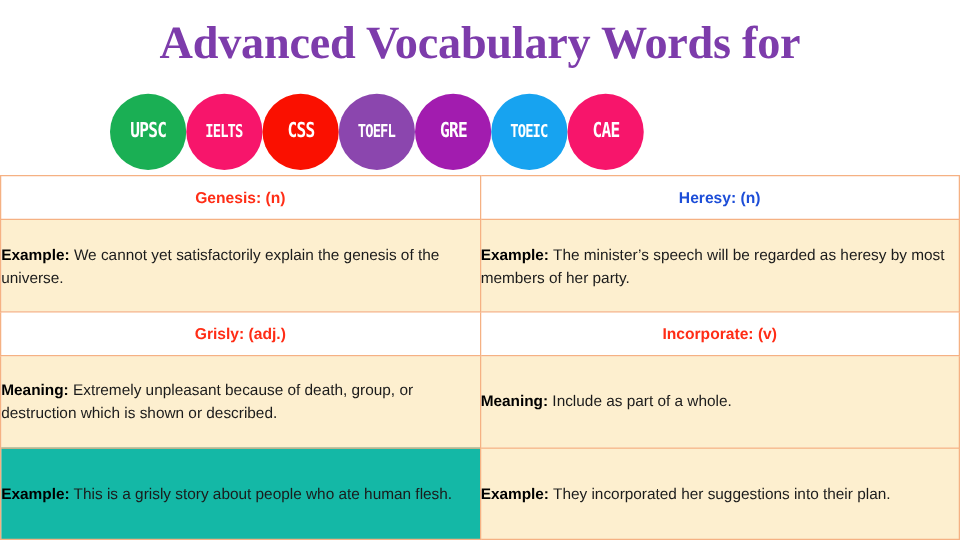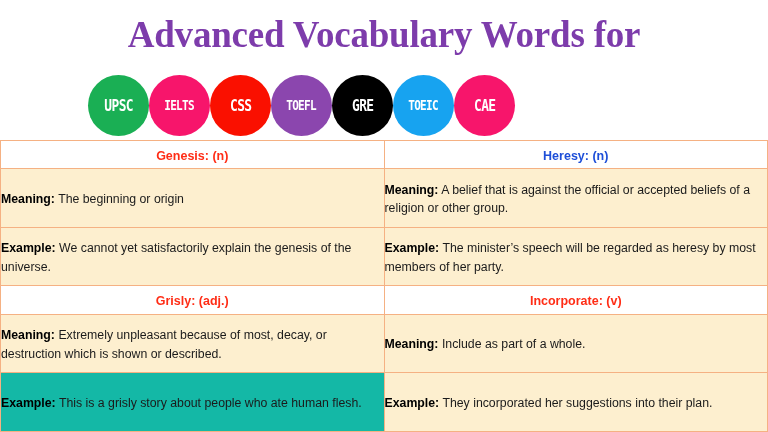--- a/index.html
+++ b/index.html
@@ -149,21 +149,21 @@
       </div>
 
       <div class="badge" style="background: rgb(250, 16, 0);">
         <span class="badge-label">CSS</span>
       </div>
 
       <div class="badge" style="background: rgb(139, 70, 174);">
         <span class="badge-label long">TOEFL</span>
       </div>
 
-      <div class="badge" style="background: #000000;">
+      <div class="badge" style="background: #a21caf;">
         <span class="badge-label">GRE</span>
       </div>
 
       <div class="badge" style="background: rgb(23, 163, 240);">
         <span class="badge-label long">TOEIC</span>
       </div>
 
       <div class="badge" style="background: rgb(247, 21, 107);">
         <span class="badge-label">CAE</span>
       </div>
@@ -176,28 +176,20 @@
 
       <tr>
         <td class="word-header" style="border-color: rgb(245, 177, 131);">
           <span class="word-title" style="color: rgb(255, 45, 22);">Genesis: (n)</span>
         </td>
         <td class="word-header" style="border-color: rgb(245, 177, 131);">
           <span class="word-title" style="color: #1d4ed8;">Heresy: (n)</span>
         </td>
       </tr>
 
-      <tr>
-        <td class="body-cell" style="background: rgb(253, 239, 207); border-color: rgb(245, 177, 131);">
-          <span class="cell-text"><span class="lbl">Meaning:</span> <span>The beginning or origin</span></span>
-        </td>
-        <td class="body-cell" style="background: rgb(253, 239, 207); border-color: rgb(245, 177, 131);">
-          <span class="cell-text"><span class="lbl">Meaning:</span> <span>A belief that is against the official or accepted beliefs of a religion or other group.</span></span>
-        </td>
-      </tr>
 
       <tr>
         <td class="body-cell" style="background: rgb(253, 239, 207); border-color: rgb(245, 177, 131);">
           <span class="cell-text"><span class="lbl">Example:</span> <span> We cannot yet satisfactorily explain the genesis of the universe.</span></span>
         </td>
         <td class="body-cell" style="background: rgb(253, 239, 207); border-color: rgb(245, 177, 131);">
           <span class="cell-text"><span class="lbl">Example:</span> <span>The minister’s speech will be regarded as heresy by most members of her party.</span></span>
         </td>
       </tr>
 
@@ -205,21 +197,21 @@
         <td class="word-header" style="border-color: rgb(245, 177, 131);">
           <span class="word-title" style="color: rgb(255, 45, 22);">Grisly: (adj.)</span>
         </td>
         <td class="word-header" style="border-color: rgb(245, 177, 131);">
           <span class="word-title" style="color: rgb(255, 45, 22);">Incorporate: (v)</span>
         </td>
       </tr>
 
       <tr>
         <td class="body-cell" style="background: rgb(253, 239, 207); border-color: rgb(245, 177, 131);">
-          <span class="cell-text"><span class="lbl">Meaning:</span> <span>Extremely unpleasant because of most, decay, or destruction which is shown or described.</span></span>
+          <span class="cell-text"><span class="lbl">Meaning:</span> <span>Extremely unpleasant because of death, group, or destruction which is shown or described.</span></span>
         </td>
         <td class="body-cell" style="background: rgb(253, 239, 207); border-color: rgb(245, 177, 131);">
           <span class="cell-text"><span class="lbl">Meaning:</span> <span>Include as part of a whole.</span></span>
         </td>
       </tr>
 
       <tr>
         <td class="body-cell" style="background: #14b8a6; border-color: rgb(245, 177, 131);">
           <span class="cell-text"><span class="lbl">Example:</span> <span>This is a grisly story about people who ate human flesh.</span></span>
         </td>

